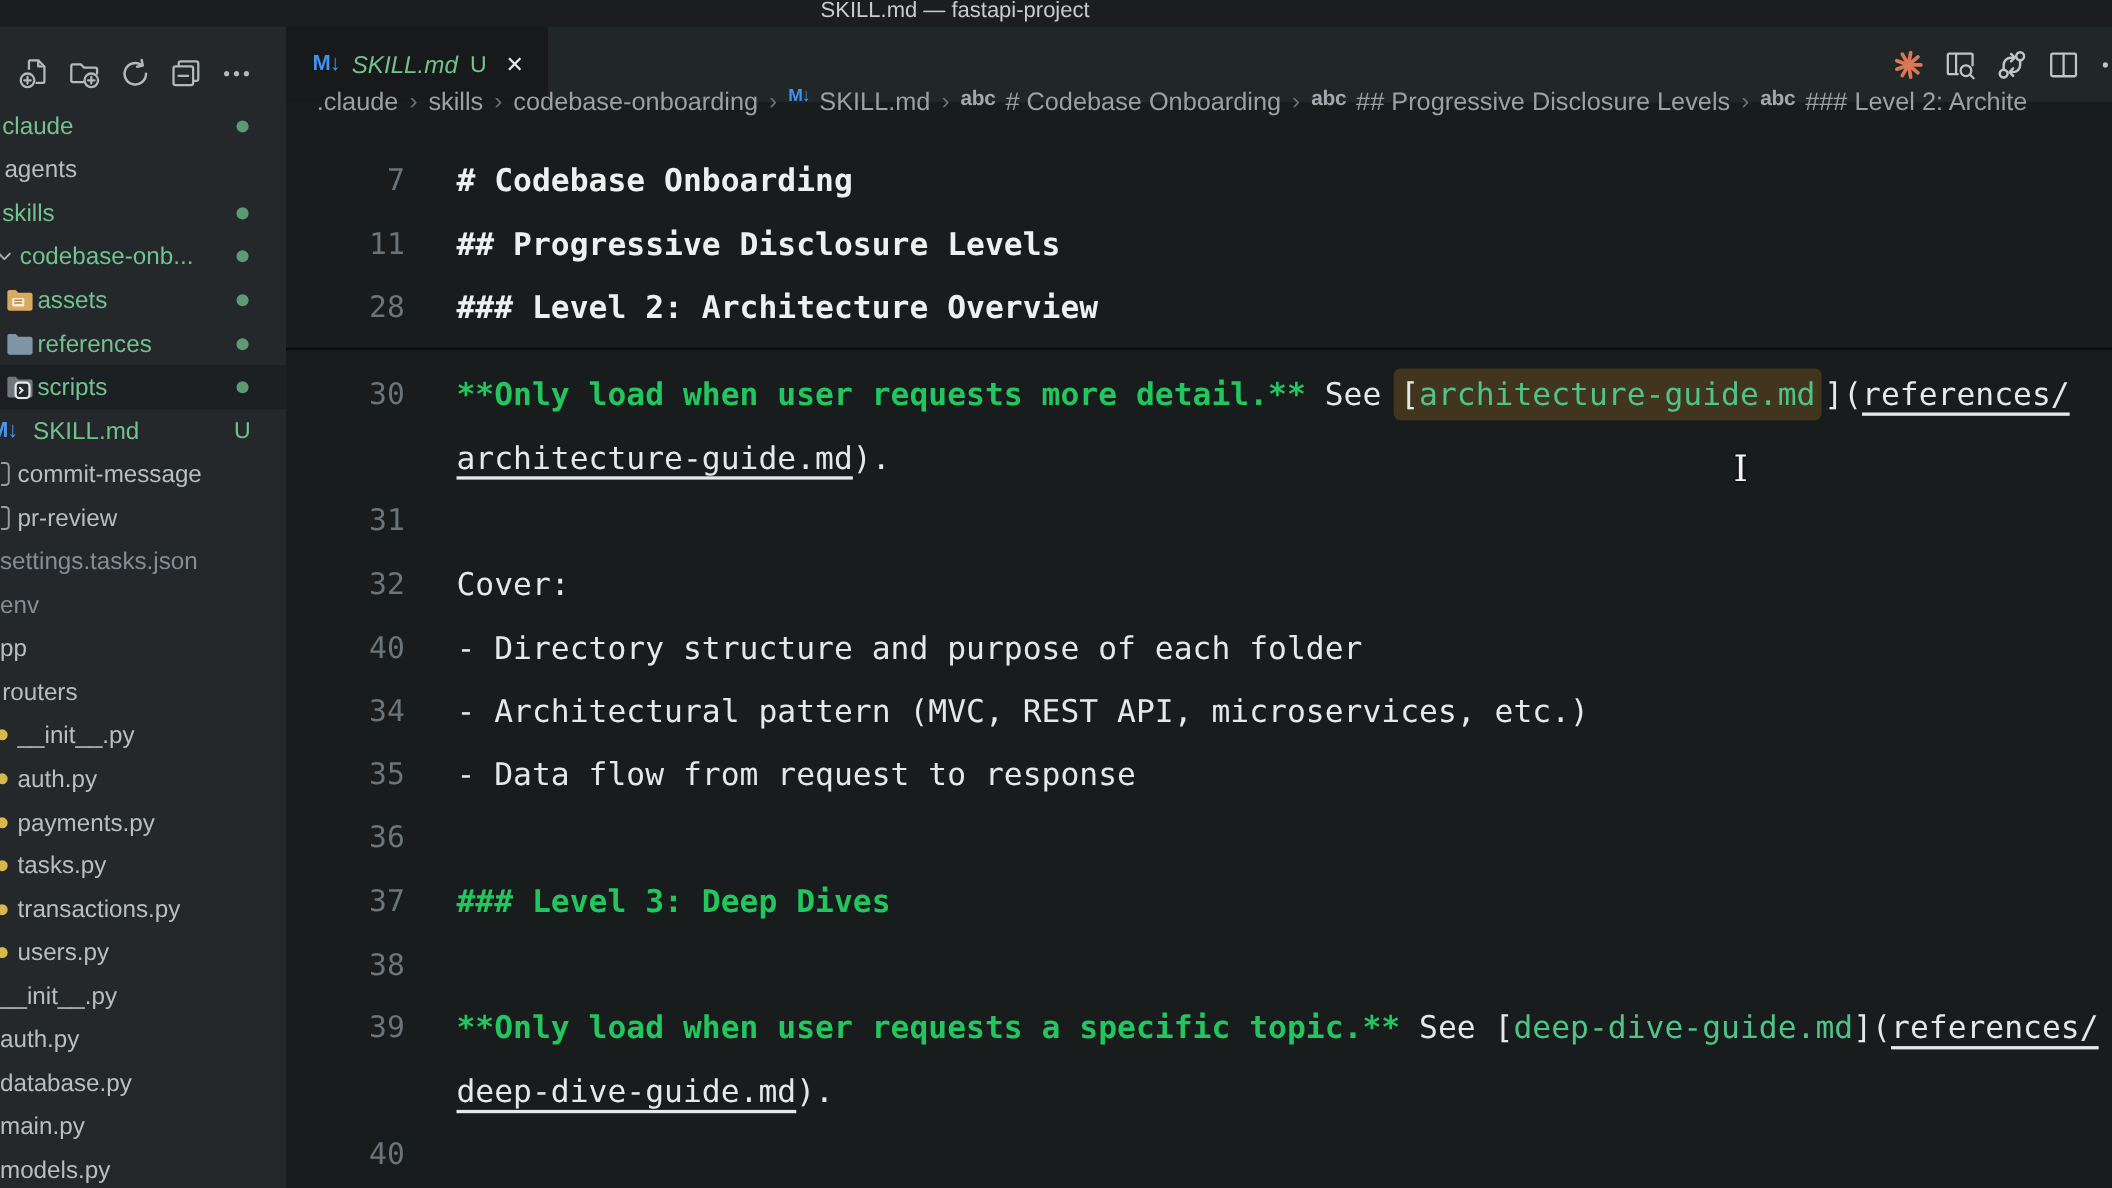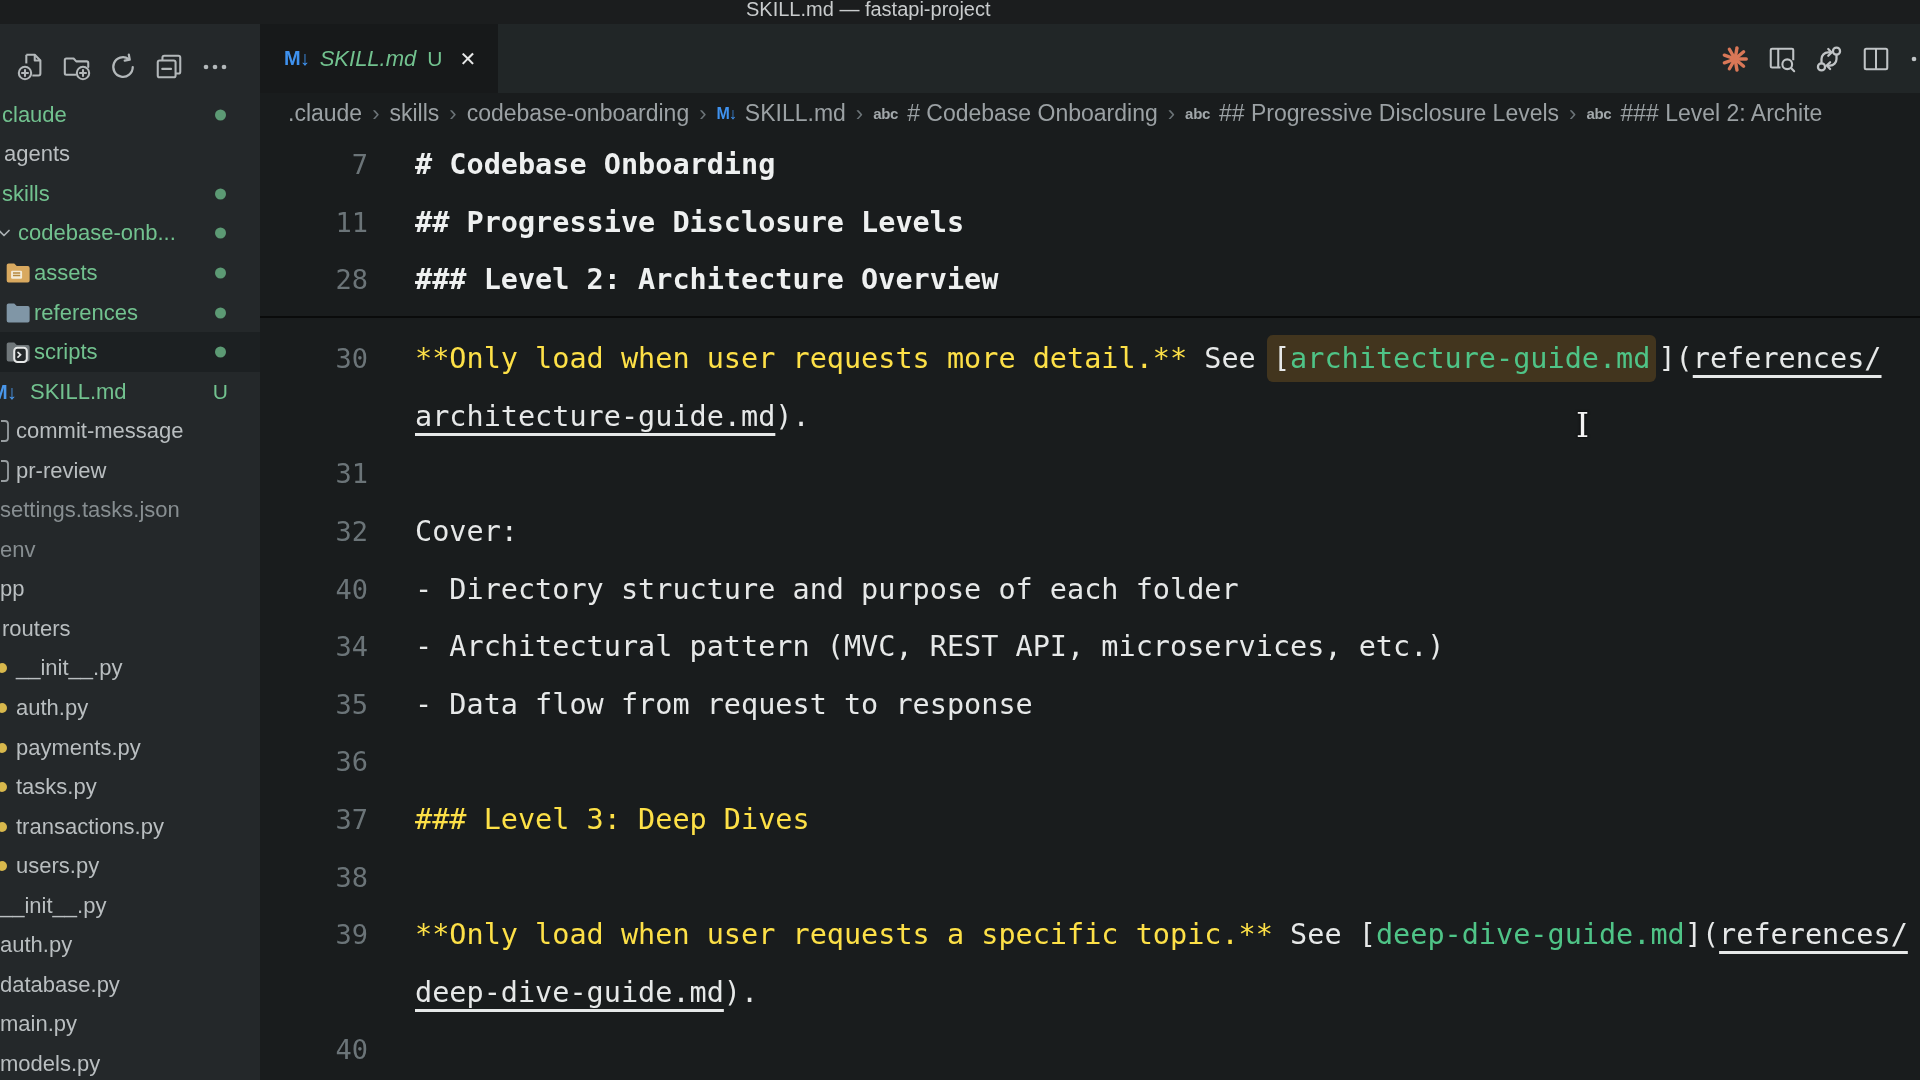--- a/index.html
+++ b/index.html
@@ -38,36 +38,36 @@
   .tab{position:absolute;left:0;top:0;width:238px;height:69px;background:#17191a;display:flex;align-items:center;
        padding:0 14px 0 24px;box-sizing:border-box;gap:11px;}
   .tab-md-ico{font-size:20px;font-weight:700;color:#3f92ef;letter-spacing:-1px;}
   .tab-label{font-size:22px;font-style:italic;color:#72c28f;}
   .tab-mod{font-size:21px;color:#72c28f;}
   .tab-close{font-size:20px;color:#e8e9e9;margin-left:6px;}
   .actions{position:absolute;left:1458px;top:0;height:69px;display:flex;align-items:center;gap:14px;}
   .act-btn{width:33px;height:33px;display:flex;align-items:center;justify-content:center;color:#c0c4c6;}
   .act-btn svg{width:30px;height:30px;}
 
-  .breadcrumb{position:absolute;left:0;top:68px;right:0;height:43px;display:flex;align-items:center;
+  .breadcrumb{position:absolute;left:0;top:55px;right:0;height:43px;display:flex;
               padding-left:28px;gap:9px;font-size:23px;color:#9ba1a4;white-space:nowrap;overflow:hidden;}
   .bc-sep{color:#6b7377;font-size:22px;padding:0 1px;}
   .bc-md{font-size:16px;font-weight:700;color:#3f92ef;letter-spacing:-1px;}
-  .bc-abc{font-size:15px;font-weight:700;color:#a2a8ab;letter-spacing:-.3px;}
+  .bc-abc{font-size:19px;font-weight:700;color:#a2a8ab;letter-spacing:-.3px;}
 
   
   .sticky{position:absolute;left:0;top:112px;right:0;}
   .code{position:absolute;left:0;top:306px;right:0;bottom:0;}
   .crow{height:57.6px;display:flex;align-items:center;white-space:pre;
         font-family:"DejaVu Sans Mono",monospace;font-size:28.5px;}
   .gut{flex:0 0 108px;text-align:right;color:#6b7478;font-size:27px;}
   .ctext{margin-left:47px;display:flex;align-items:center;white-space:pre;}
   .sticky .ctext{font-weight:700;color:#eef0f0;}
   .sticky-sep{position:absolute;left:0;top:292px;right:0;height:2px;background:#0a0b0b;}
-  .seg-b{font-weight:400;color:#fde047;}
+  .seg-b{font-weight:700;color:#22c55e;}
   .seg-p{color:#e6e8e8;}
   .seg-g{color:#4fc487;}
   .seg-u{color:#e6e8e8;text-decoration:underline;text-underline-offset:7px;text-decoration-thickness:2.5px;}
   .seg-hb{color:#e6e8e8;background:#42351e;padding:7px 0 7px 6px;margin-left:-6px;border-radius:6px 0 0 6px;}
   .seg-hg{color:#4fc487;background:#42351e;padding:7px 6px 7px 0;margin-right:2px;border-radius:0 6px 6px 0;}
 
   .ibeam{position:absolute;left:1316px;top:382px;font-family:"DejaVu Serif",serif;font-size:33px;color:#f2f2f2;
          text-shadow:0 0 3px rgba(0,0,0,.95),0 0 1px #000;}
 </style>
 </head>

